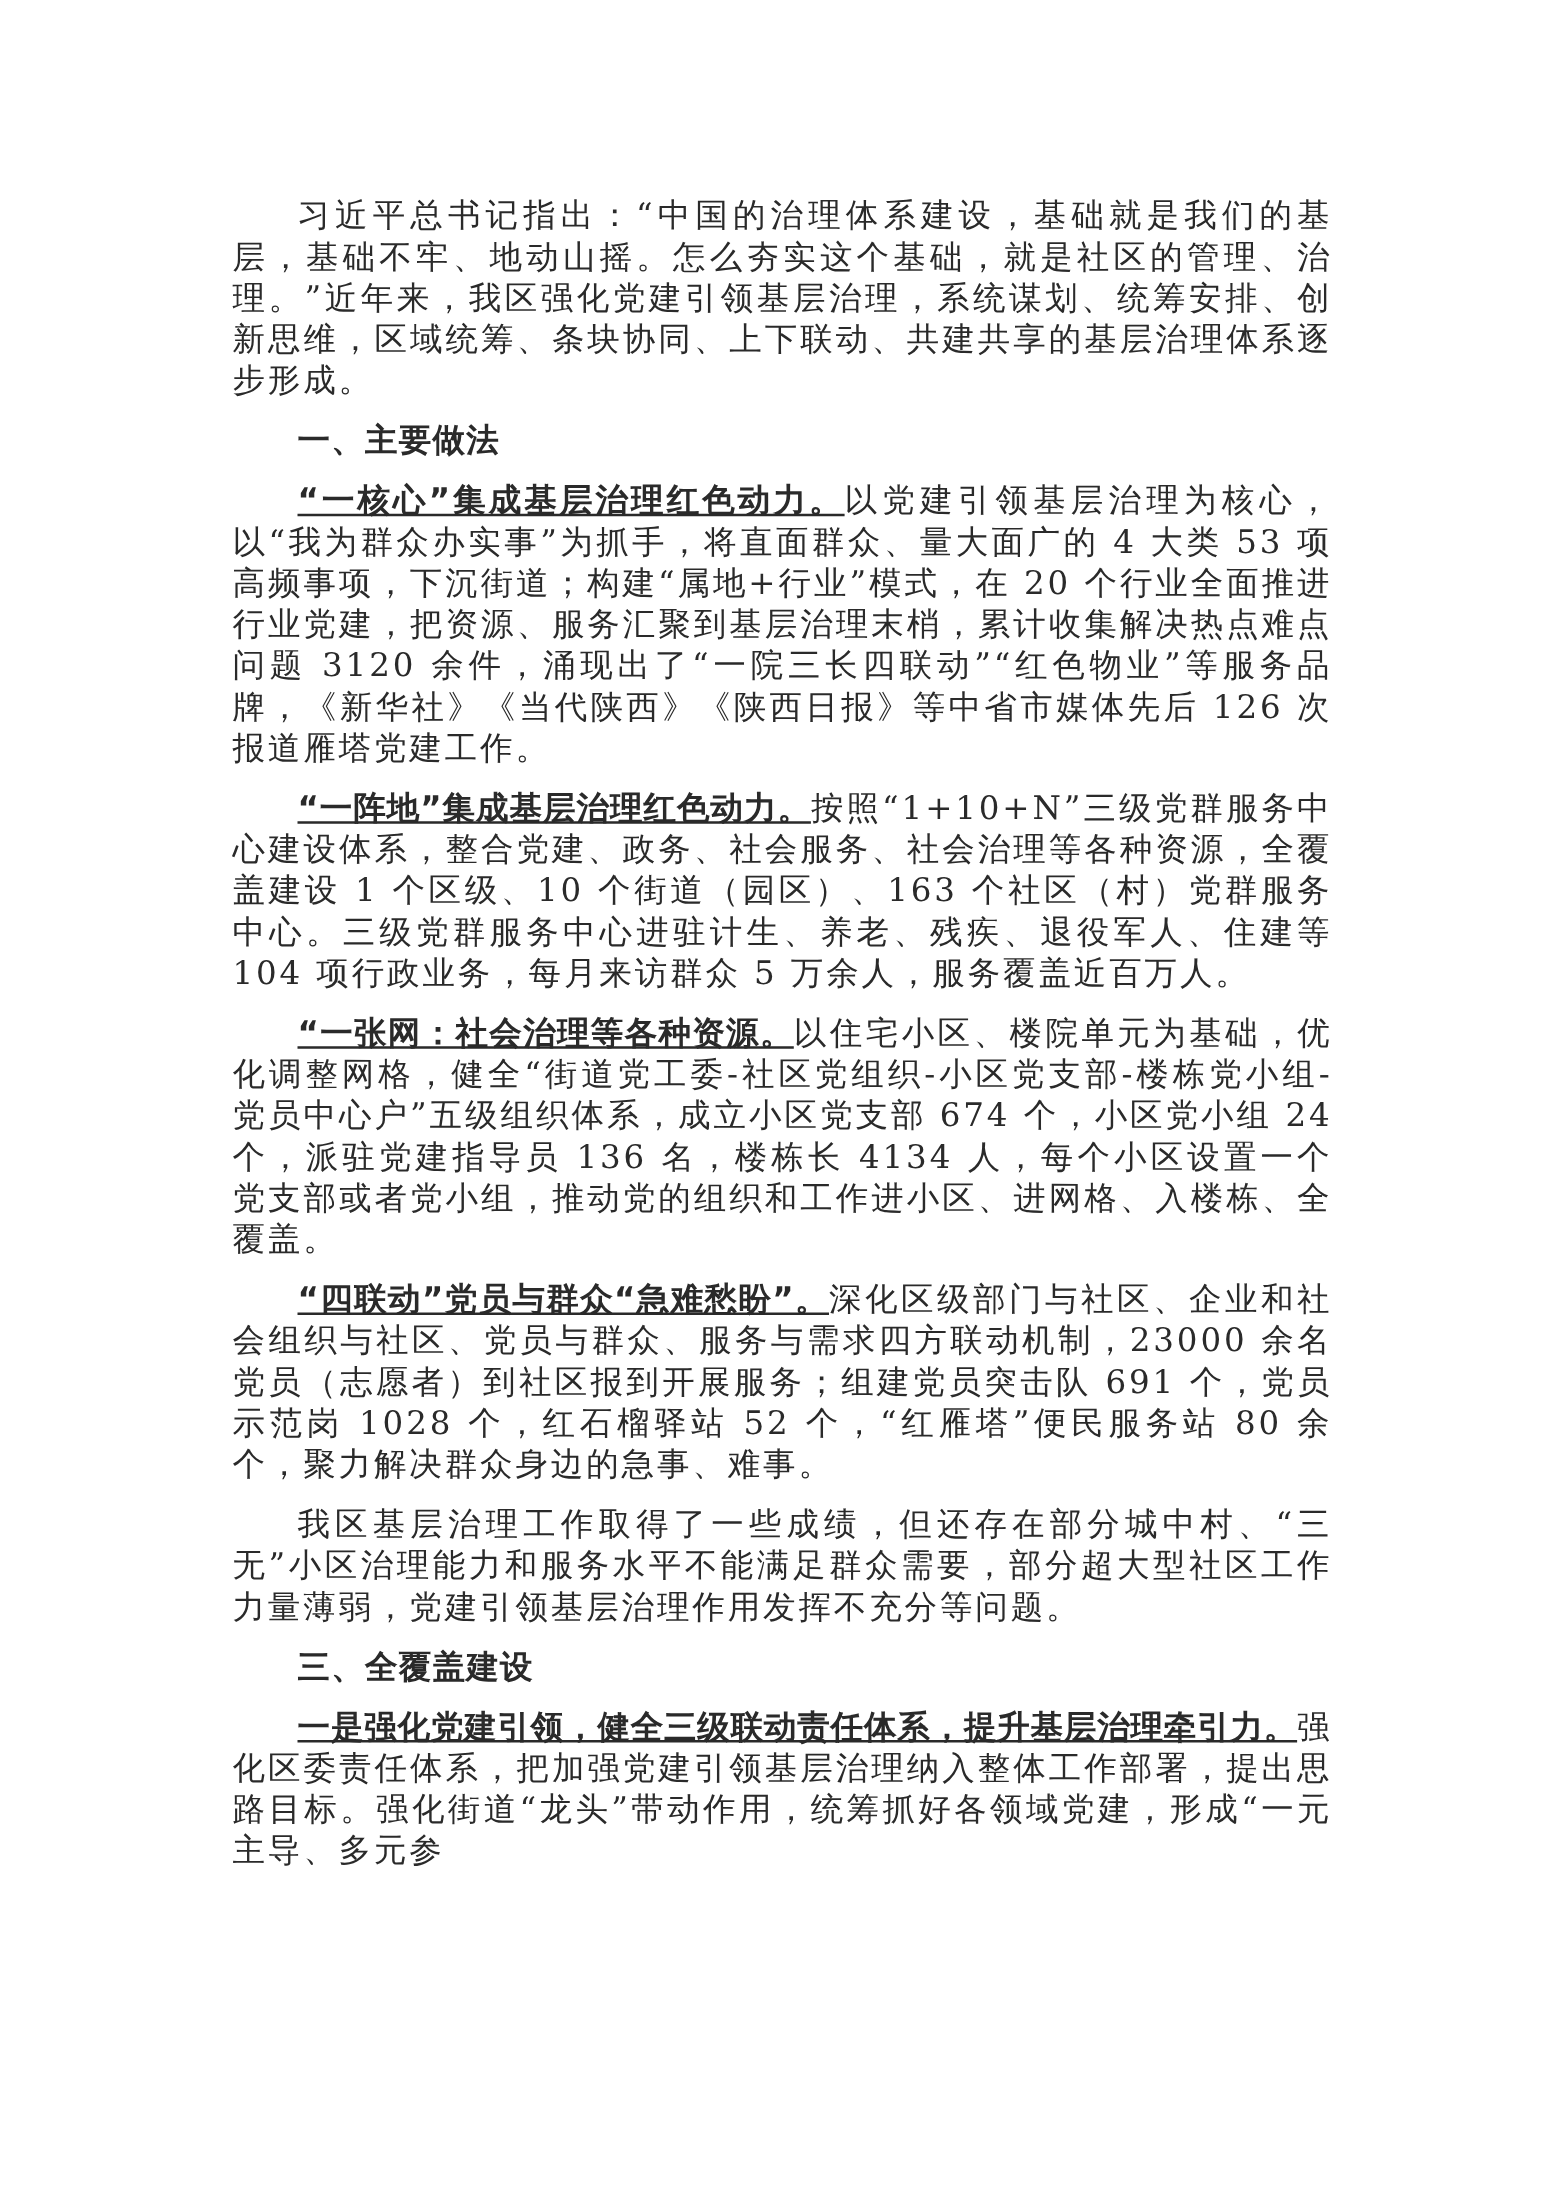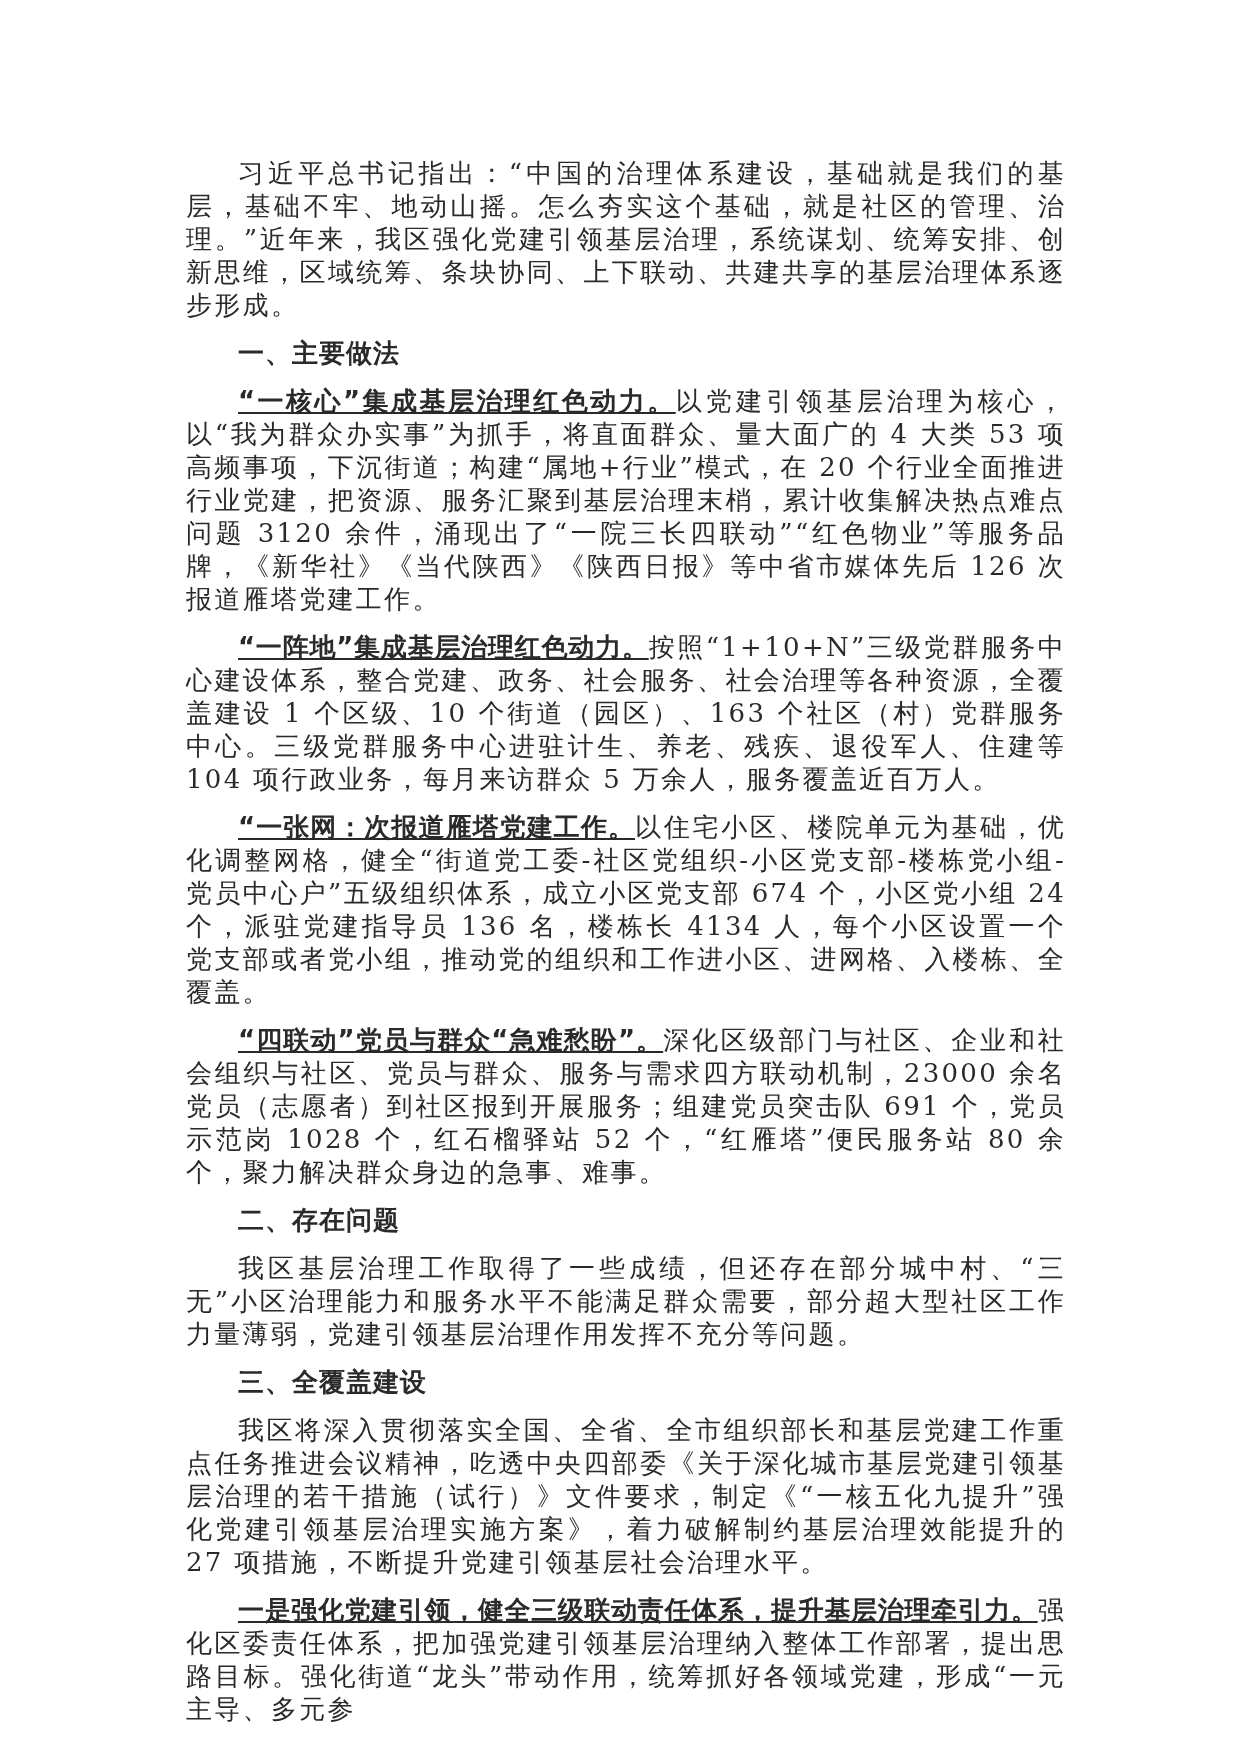--- a/index.html
+++ b/index.html
@@ -49,27 +49,25 @@
 <div class="page">
 
   <p class="para">习近平总书记指出：“中国的治理体系建设，基础就是我们的基层，基础不牢、地动山摇。怎么夯实这个基础，就是社区的管理、治理。”近年来，我区强化党建引领基层治理，系统谋划、统筹安排、创新思维，区域统筹、条块协同、上下联动、共建共享的基层治理体系逐步形成。</p>
 
   <p class="heading">一、主要做法</p>
 
   <p class="para"><span class="lead">“一核心”集成基层治理红色动力。</span><span>以党建引领基层治理为核心，以“我为群众办实事”为抓手，将直面群众、量大面广的 4 大类 53 项高频事项，下沉街道；构建“属地+行业”模式，在 20 个行业全面推进行业党建，把资源、服务汇聚到基层治理末梢，累计收集解决热点难点问题 3120 余件，涌现出了“一院三长四联动”“红色物业”等服务品牌，《新华社》《当代陕西》《陕西日报》等中省市媒体先后 126 次报道雁塔党建工作。</span></p>
 
   <p class="para"><span class="lead">“一阵地”集成基层治理红色动力。</span><span>按照“1+10+N”三级党群服务中心建设体系，整合党建、政务、社会服务、社会治理等各种资源，全覆盖建设 1 个区级、10 个街道（园区）、163 个社区（村）党群服务中心。三级党群服务中心进驻计生、养老、残疾、退役军人、住建等 104 项行政业务，每月来访群众 5 万余人，服务覆盖近百万人。</span></p>
 
-  <p class="para"><span class="lead">“一张网：次报道雁塔党建工作。</span><span>以住宅小区、楼院单元为基础，优化调整网格，健全“街道党工委-社区党组织-小区党支部-楼栋党小组-党员中心户”五级组织体系，成立小区党支部 674 个，小区党小组 24 个，派驻党建指导员 136 名，楼栋长 4134 人，每个小区设置一个党支部或者党小组，推动党的组织和工作进小区、进网格、入楼栋、全覆盖。</span></p>
+  <p class="para"><span class="lead">“一张网：社会治理等各种资源。</span><span>以住宅小区、楼院单元为基础，优化调整网格，健全“街道党工委-社区党组织-小区党支部-楼栋党小组-党员中心户”五级组织体系，成立小区党支部 674 个，小区党小组 24 个，派驻党建指导员 136 名，楼栋长 4134 人，每个小区设置一个党支部或者党小组，推动党的组织和工作进小区、进网格、入楼栋、全覆盖。</span></p>
 
   <p class="para"><span class="lead">“四联动”党员与群众“急难愁盼”。</span><span>深化区级部门与社区、企业和社会组织与社区、党员与群众、服务与需求四方联动机制，23000 余名党员（志愿者）到社区报到开展服务；组建党员突击队 691 个，党员示范岗 1028 个，红石榴驿站 52 个，“红雁塔”便民服务站 80 余个，聚力解决群众身边的急事、难事。</span></p>
 
-  <p class="heading">二、存在问题</p>
 
   <p class="para"><span>我区基层治理工作取得了一些成绩，但还存在部分城中村、“三无”小区治理能力和服务水平不能满足群众需要，部分超大型社区工作力量薄弱，党建引领基层治理作用发挥不充分等问题。</span></p>
 
   <p class="heading">三、全覆盖建设</p>
 
-  <p class="para"><span>我区将深入贯彻落实全国、全省、全市组织部长和基层党建工作重点任务推进会议精神，吃透中央四部委《关于深化城市基层党建引领基层治理的若干措施（试行）》文件要求，制定《“一核五化九提升”强化党建引领基层治理实施方案》，着力破解制约基层治理效能提升的 27 项措施，不断提升党建引领基层社会治理水平。</span></p>
 
   <p class="para"><span class="lead">一是强化党建引领，健全三级联动责任体系，提升基层治理牵引力。</span><span>强化区委责任体系，把加强党建引领基层治理纳入整体工作部署，提出思路目标。强化街道“龙头”带动作用，统筹抓好各领域党建，形成“一元主导、多元参</span></p>
 
 </div>
 
 </body></html>

